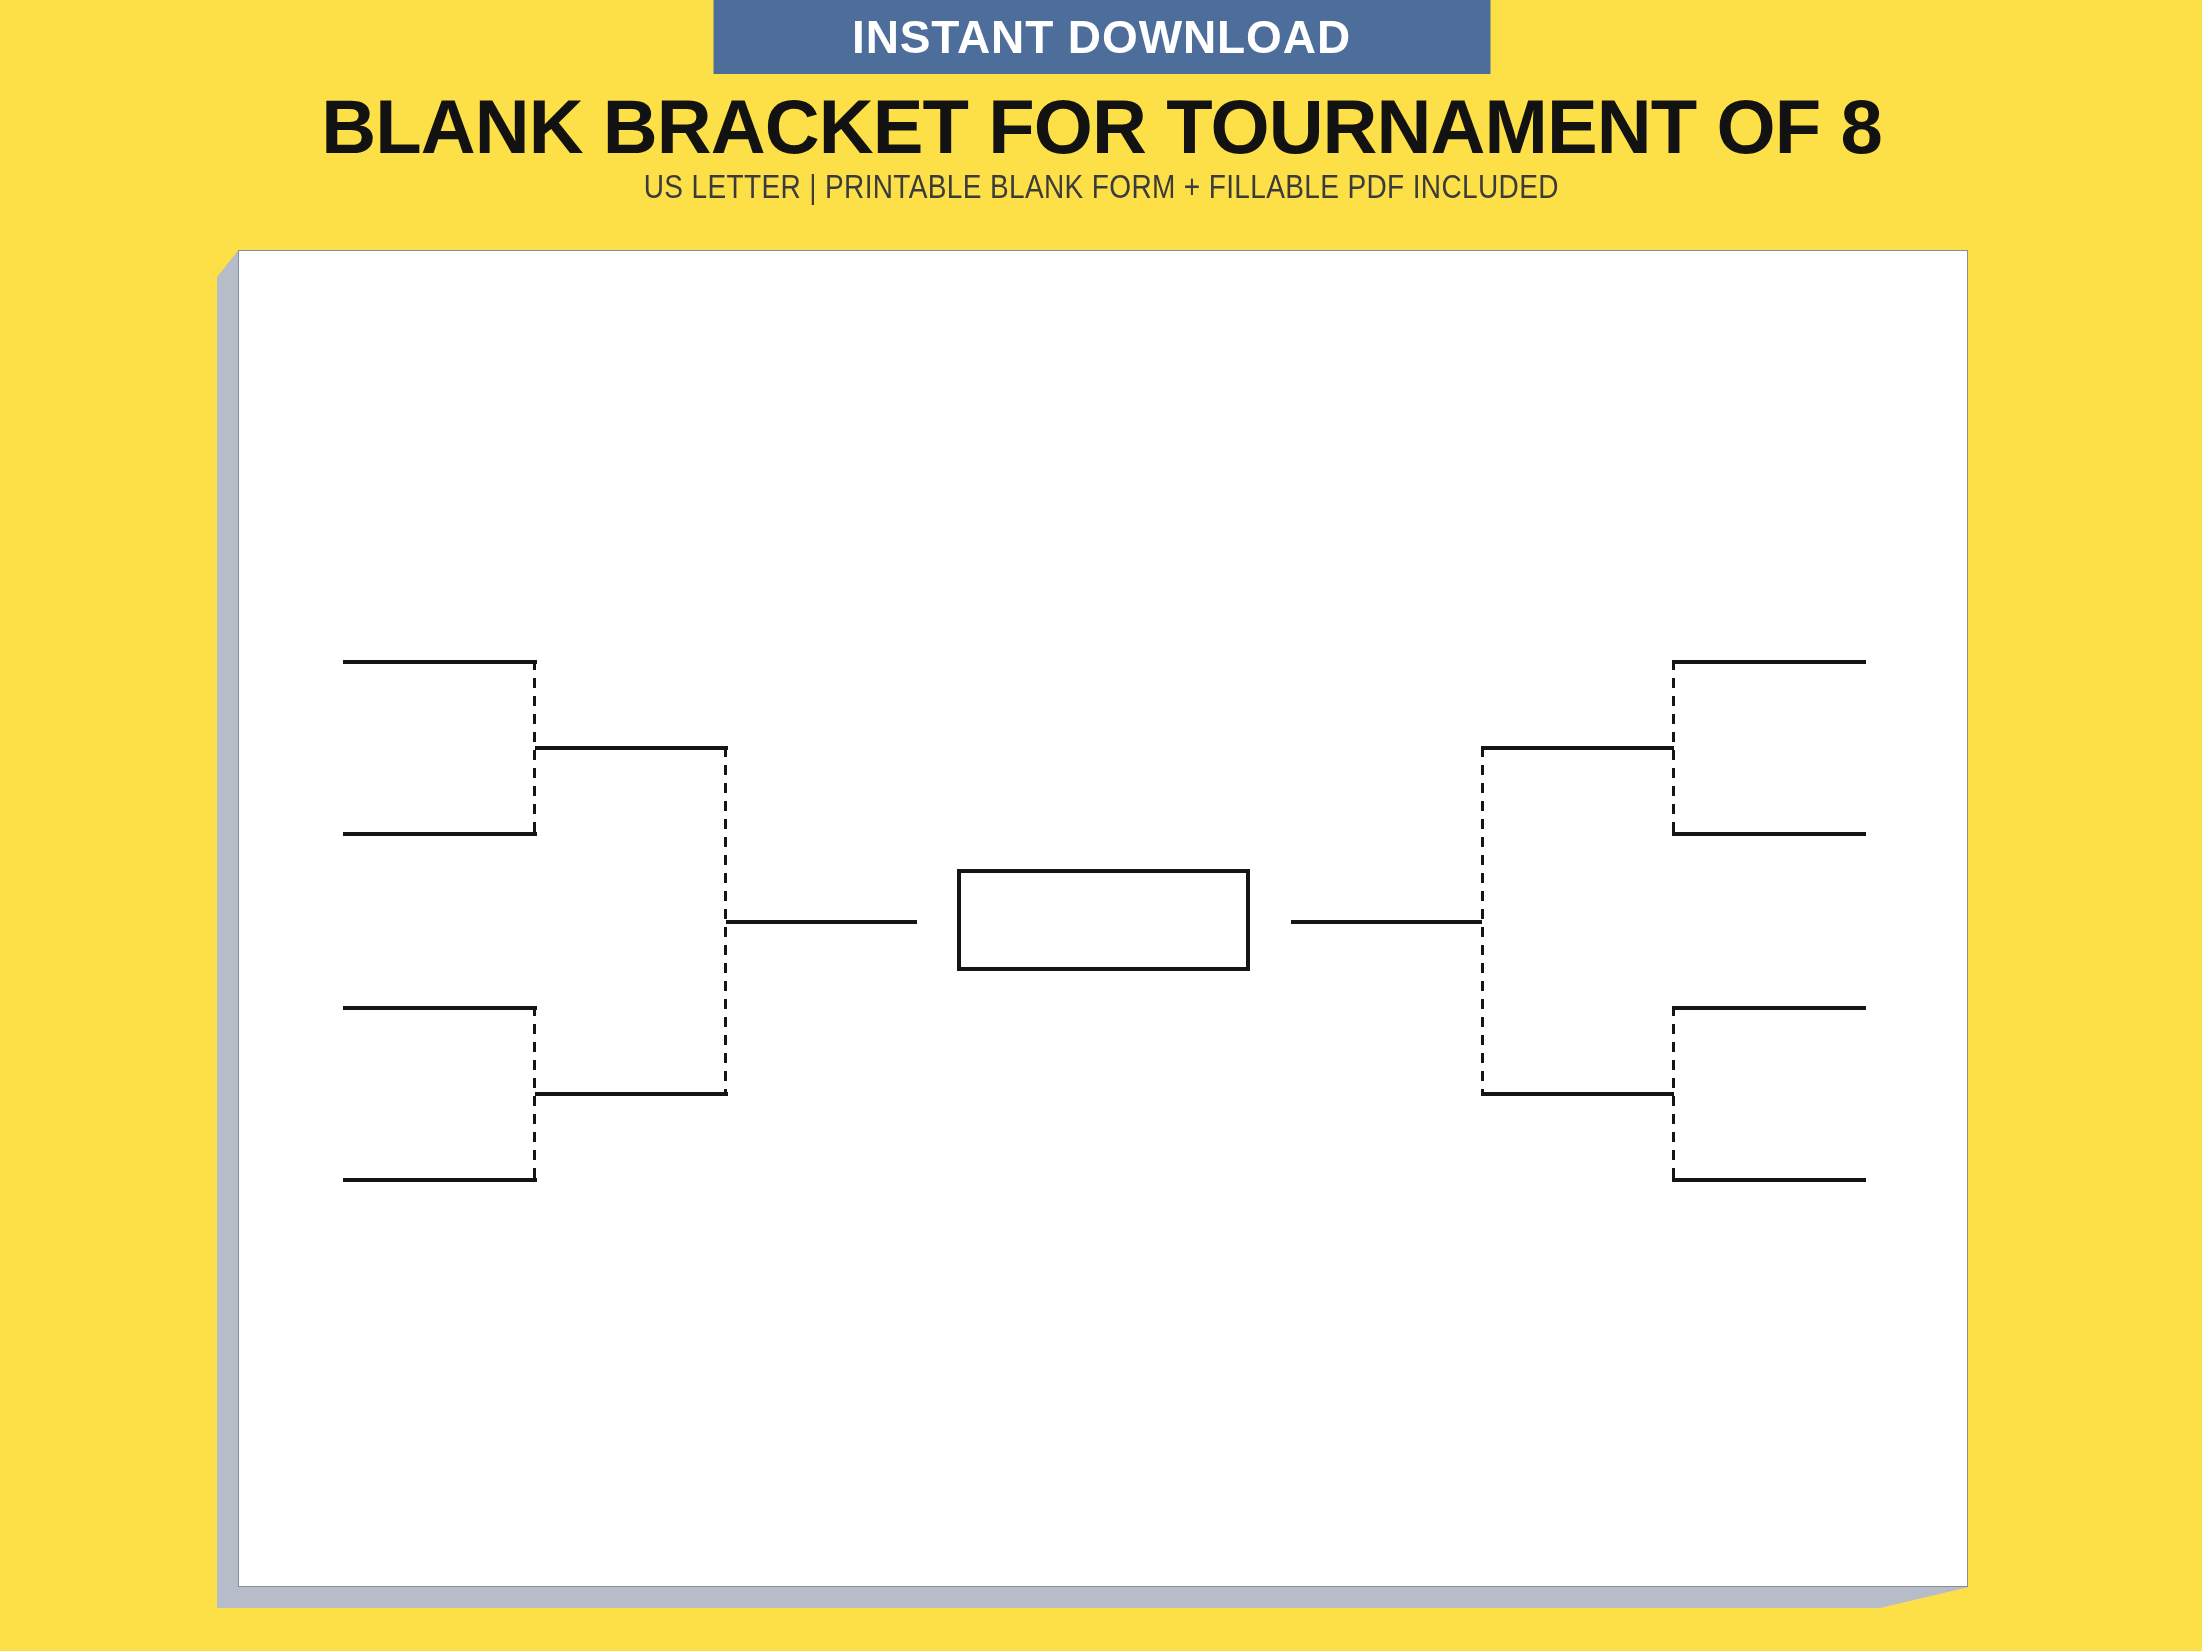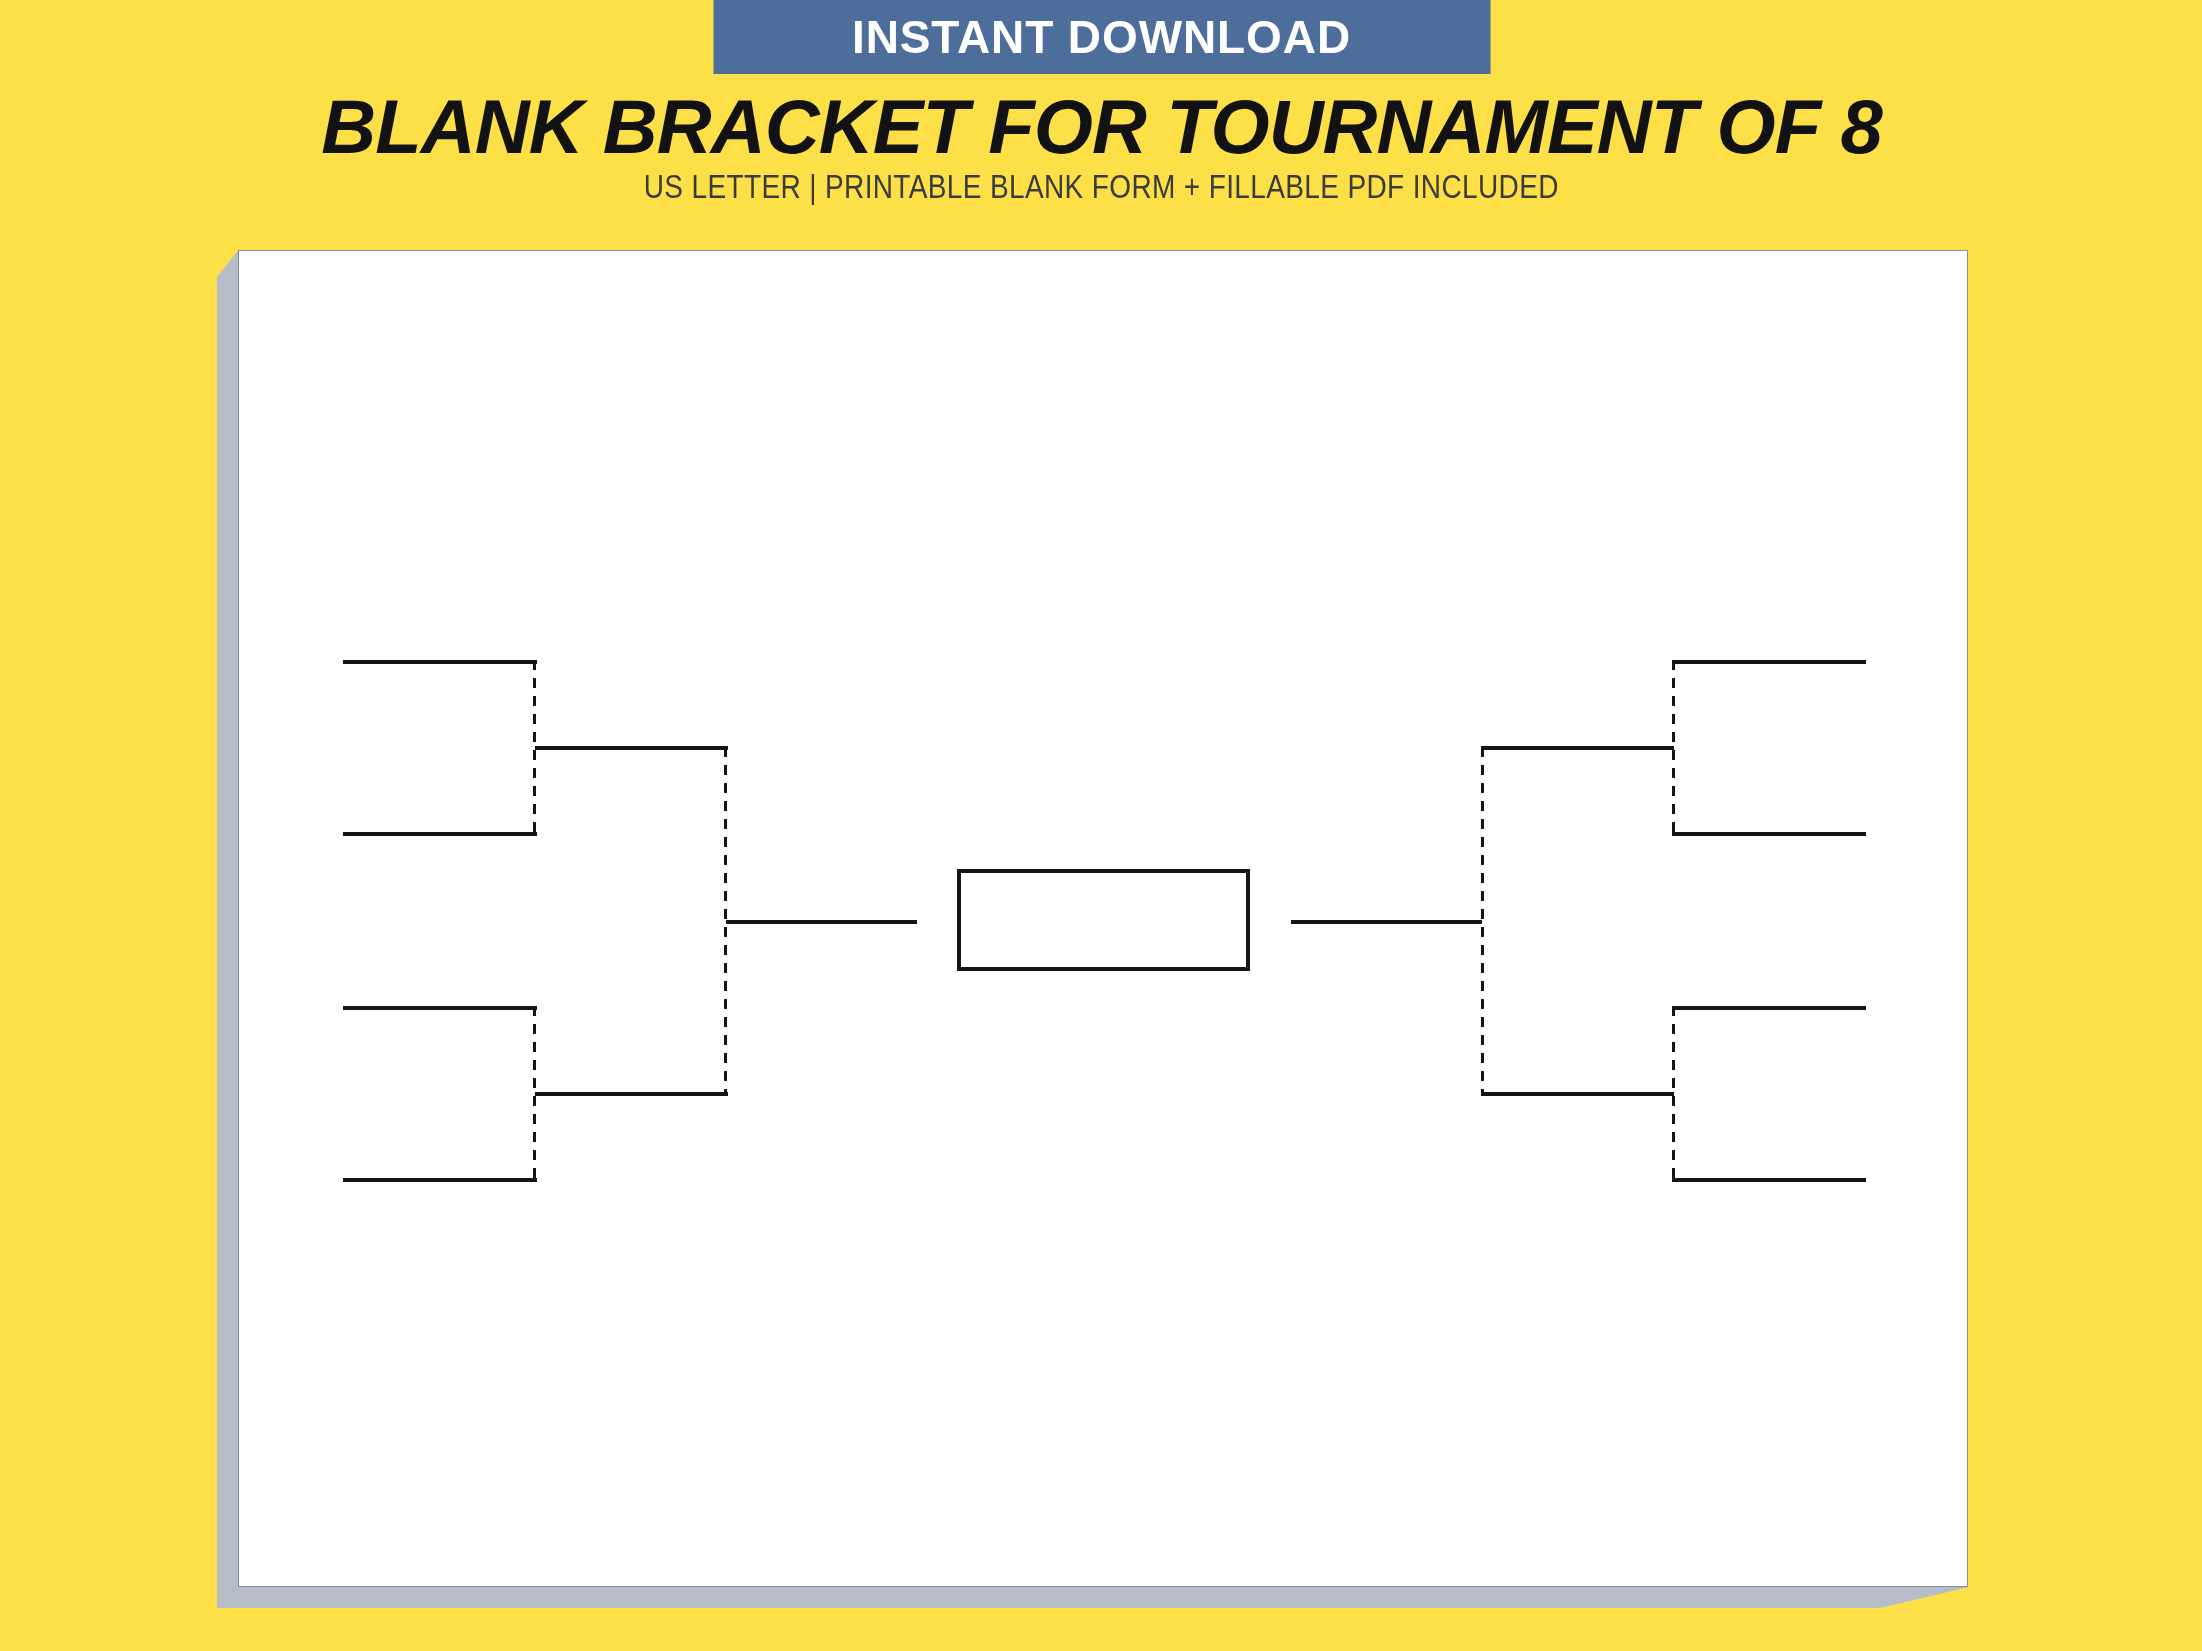--- a/index.html
+++ b/index.html
@@ -19,21 +19,21 @@
     display:flex;align-items:center;justify-content:center;
   }
   .banner span{
     color:#ffffff;font-size:46px;font-weight:bold;letter-spacing:0.9px;white-space:nowrap;
   }
 
   
   .title{
     position:absolute;top:89px;left:0;width:100%;margin:0;
     text-align:center;line-height:1;
-    font-size:76px;font-weight:bold;letter-spacing:-0.9px;color:#121212;white-space:nowrap;font-style:italic;
+    font-size:76px;font-weight:bold;letter-spacing:-0.9px;color:#121212;white-space:nowrap;
   }
   .subtitle{
     position:absolute;top:170px;left:0;width:100%;
     display:flex;justify-content:center;line-height:1;
   }
   .subtitle span{
     display:inline-block;transform:scaleX(0.85);transform-origin:center;
     font-size:33px;font-weight:normal;letter-spacing:0.4px;color:#3b3b3b;white-space:nowrap;
   }
 

